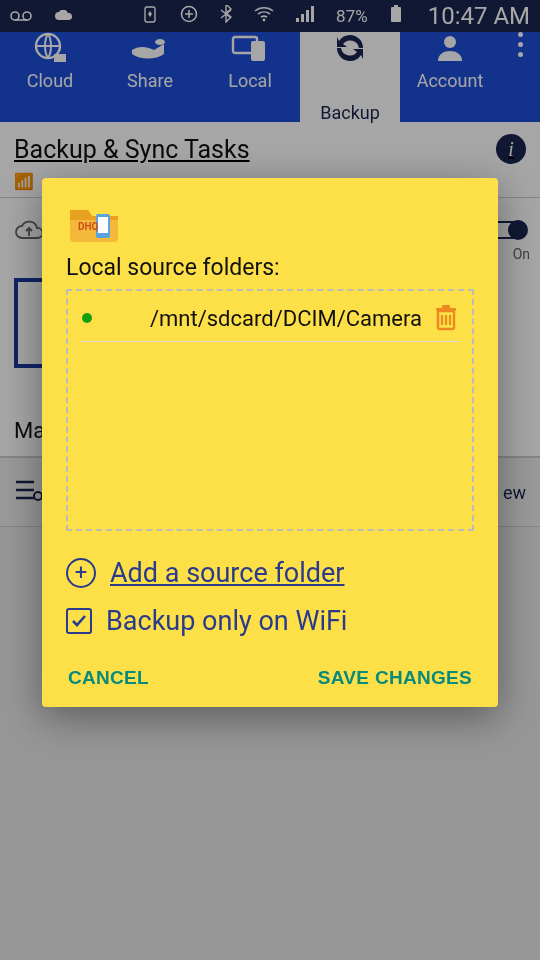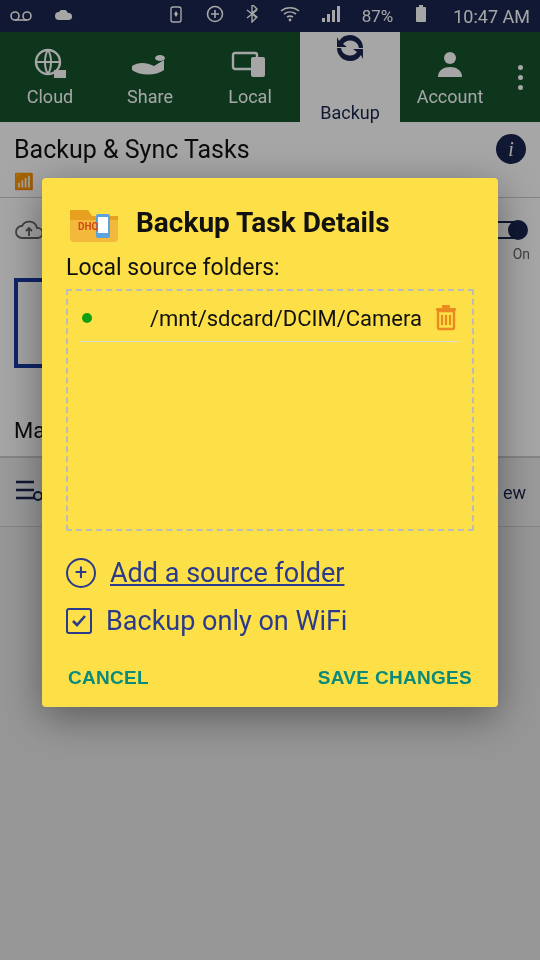--- a/index.html
+++ b/index.html
@@ -3,34 +3,34 @@
 <meta charset="utf-8">
 <style>
   * { box-sizing: border-box; margin: 0; padding: 0; }
   html, body { width: 540px; height: 960px; font-family: Roboto, Arial, sans-serif; overflow: hidden; }
   body { background: #e8e8e8; position: relative; }
 
   
   .status-bar { height: 32px; background: #1a2550; color: #fff; display: flex; align-items: center; justify-content: space-between; padding: 0 10px; font-size: 17px; }
   .status-left, .status-right { display: flex; align-items: center; gap: 22px; }
   .status-right .batt-pct { font-size: 17px; }
-  .status-right .time { font-size: 18px; margin-left: 4px; text-align: center; }
+  .status-right .time { font-size: 24px; margin-left: 4px; text-align: center; }
   .sicon { display: inline-block; }
 
   
-  .tab-bar { height: 90px; background: #14532d; display: flex; align-items: center; }
+  .tab-bar { height: 90px; background: #1d4ed8; display: flex; align-items: flex-start; }
   .tab { flex: 1; display: flex; flex-direction: column; align-items: center; justify-content: center; color: #fff; font-size: 18px; gap: 6px; }
   .tab.active { background: #fff; color: #1a2550; gap: 38px; }
   .tab .ticon { height: 32px; display: flex; align-items: center; justify-content: center; }
   .menu-dots { width: 40px; display: flex; align-items: center; justify-content: center; }
   .dots { display: flex; flex-direction: column; gap: 5px; }
   .dots span { width: 5px; height: 5px; background: #fff; border-radius: 50%; }
 
   
-  .page-header { background: #fff; padding: 12px 14px 8px; display: flex; align-items: center; justify-content: space-between; }
+  .page-header { background: #fff; padding: 12px 14px 8px; display: flex; align-items: center; justify-content: space-between; text-decoration: underline; }
   .page-header h1 { font-size: 25px; font-weight: 400; color: #111; }
   .info-badge { width: 30px; height: 30px; border-radius: 50%; background: #1a2550; color: #fff; display: flex; align-items: center; justify-content: center; font-style: italic; font-family: Georgia, serif; font-size: 20px; }
   .wifi-row { background: #fff; padding: 0 14px 6px; color: #32c832; font-size: 16px; }
 
   
   .bg-row { background: #fff; border-top: 1px solid #ccc; border-bottom: 1px solid #ccc; height: 260px; padding: 20px 14px; position: relative; }
   .bg-toggle { position: absolute; right: 10px; top: 20px; color: #666; }
   .cloud-up { width: 30px; height: 30px; color: #555; }
   .bg-blue { width: 50px; height: 90px; border: 4px solid #1a3a9e; position: absolute; left: 14px; top: 80px; }
   .bg-m { position: absolute; left: 14px; top: 220px; font-size: 22px; color: #111; }
@@ -223,21 +223,20 @@
   <div class="dlg-title-row">
     <span class="dlg-icon">
       <svg width="56" height="44" viewBox="0 0 56 44">
         <path d="M4 10h18l4 6h26v22a4 4 0 01-4 4H8a4 4 0 01-4-4V10z" fill="#f4b93a"></path>
         <path d="M4 10h18l4 6h26v4H4z" fill="#e8a020"></path>
         <rect x="30" y="14" width="14" height="24" rx="2" fill="#5aa3e0"></rect>
         <rect x="32" y="17" width="10" height="16" fill="#fff"></rect>
         <text x="12" y="30" font-size="10" font-weight="700" fill="#d04a1a">DHQ</text>
       </svg>
     </span>
-    <div class="dlg-title">Backup Task Details</div>
   </div>
 
 
   <div class="dlg-label">Local source folders:</div>
 
   <div class="folder-box">
     <div class="folder-item">
       <span class="dot"></span>
       <span class="folder-path">/mnt/sdcard/DCIM/Camera</span>
       <span class="trash">

